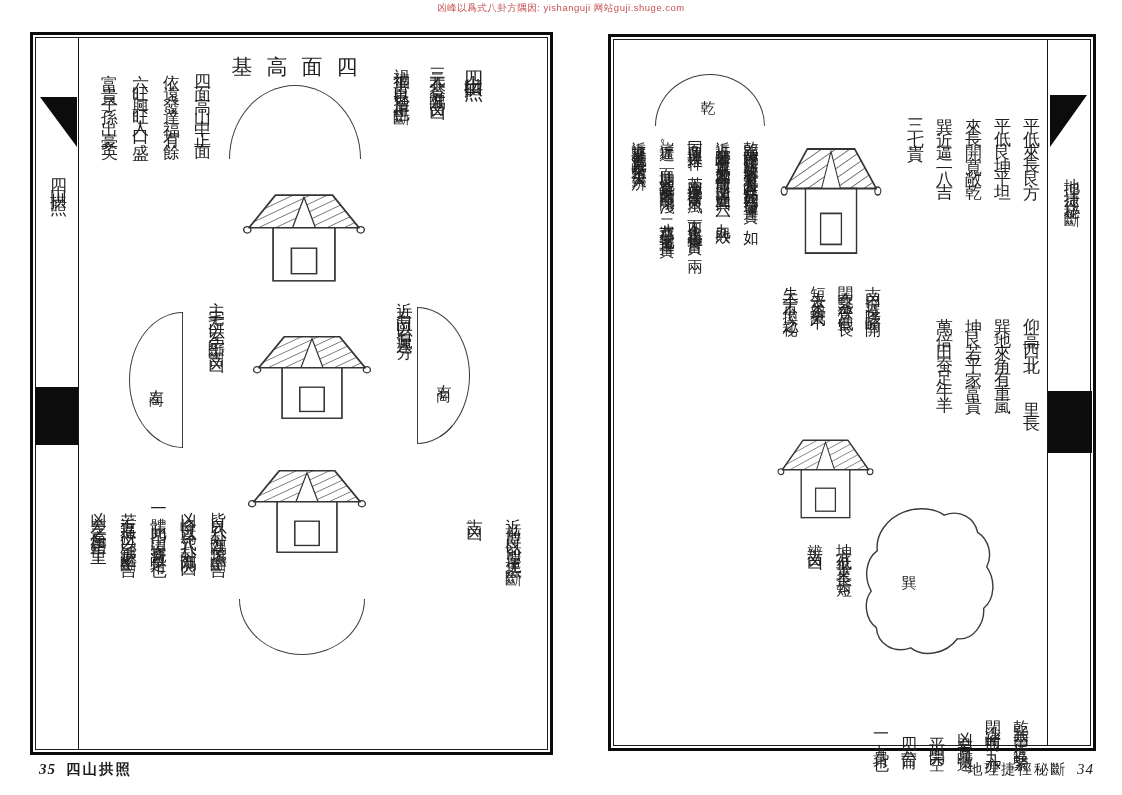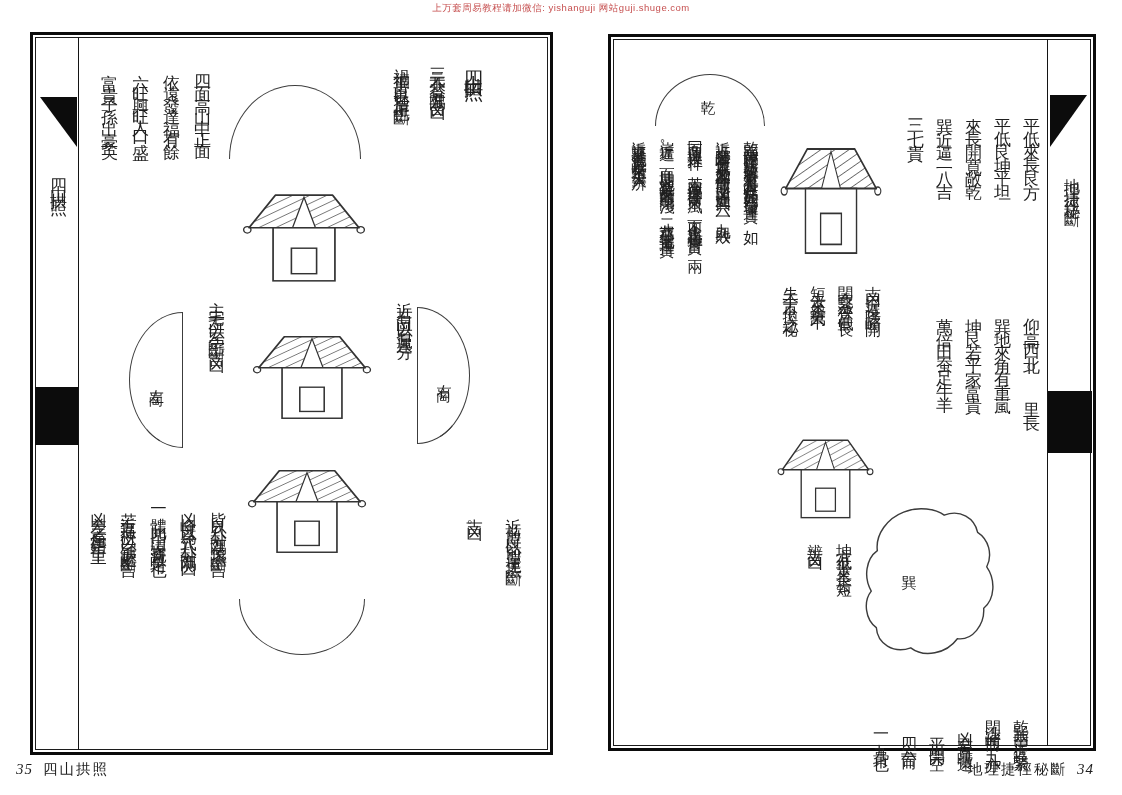--- a/index.html
+++ b/index.html
@@ -52,38 +52,39 @@
       <polygon points="30,8 80,8 103,40 7,40" fill="url(#roofhatch)" stroke="#333" stroke-width="1.6" stroke-linejoin="round"></polygon>
       <polygon points="55,10 45,40 65,40" fill="#ffffff" stroke="#333" stroke-width="1.1"></polygon>
       <circle cx="5.5" cy="42" r="3.2" fill="none" stroke="#333" stroke-width="1.2"></circle>
       <circle cx="104.5" cy="42" r="3.2" fill="none" stroke="#333" stroke-width="1.2"></circle>
       <rect x="28" y="40" width="54" height="52" fill="#fff" stroke="#333" stroke-width="1.5"></rect>
       <rect x="44" y="60" width="22" height="25" fill="none" stroke="#333" stroke-width="1.4"></rect>
     </g>
   </defs>
 </svg>
 
-<div class="watermark">上万套周易教程请加微信: yishanguji 网站guji.shuge.com</div>
+<div class="watermark">凶峰以爲式八卦方隅因: yishanguji 网站guji.shuge.com</div>
 
 <div class="page" style="left:30px; top:32px; width:523px; height:723px;">
   <div class="inner"></div>
 
   <div class="strip l">
     <div class="tri l" style="left:5px; top:60px; width:37px; height:50px;"></div>
     <div class="vt" style="position:absolute; left:12px; top:128px; font-size:17px; letter-spacing:7px;">四山拱照</div>
     <div class="blk" style="left:0; top:350px; width:43px; height:58px;"></div>
   </div>
 
   <div class="vgroup" style="left:45px; top:26px; width:140px; height:250px; line-height:31px; font-size:17px; letter-spacing:11.5px;">
     <div>四面高山中正面</div>
     <div>依遠發達福有餘</div>
     <div>六旺興旺人口盛</div>
     <div>富貴子孫出豪英</div>
   </div>
 
+  <div style="position:absolute; left:196px; top:18px; width:145px; text-align:center; font-size:21px; letter-spacing:14px;">基高面四</div>
 
   <div class="dome" style="left:196px; top:50px; width:132px; height:74px;"></div>
 
   <div class="vgroup" style="left:358px; top:20px; width:100px; height:258px; line-height:36px; font-size:16.5px; letter-spacing:4.5px;">
     <div style="font-size:19.5px; letter-spacing:4px;">四山拱照</div>
     <div>三元不替分方隅吉凶</div>
     <div>禍福丁貴以近后岸也斷</div>
   </div>
 
   <svg class="house" viewBox="0 0 110 100" preserveAspectRatio="none" style="left:208px; top:152px; width:126px; height:102px;">
@@ -191,18 +192,18 @@
   <div class="vgroup" style="left:254px; top:544px; width:170px; height:168px; line-height:28px; font-size:16px; letter-spacing:6px; text-align:end;">
     <div>乾巽兩岸近逼緊</div>
     <div>閉涉崎而一九亦</div>
     <div>凶君寬曠遠</div>
     <div>平坦開空</div>
     <div>四六言而</div>
     <div>一九貴也</div>
   </div>
 </div>
 
-<div class="footer" style="left:16px; top:760px;">
+<div class="footer" style="left:39px; top:760px;font-weight:bold;">
   <span class="num" style="padding-left:0;">35</span><span>四山拱照</span>
 </div>
 <div class="footer" style="right:28px; top:760px; text-align:left;">
   <span>地理捷徑秘斷</span><span class="num" style="padding-right:0;">34</span>
 </div>
 
 </body></html>

